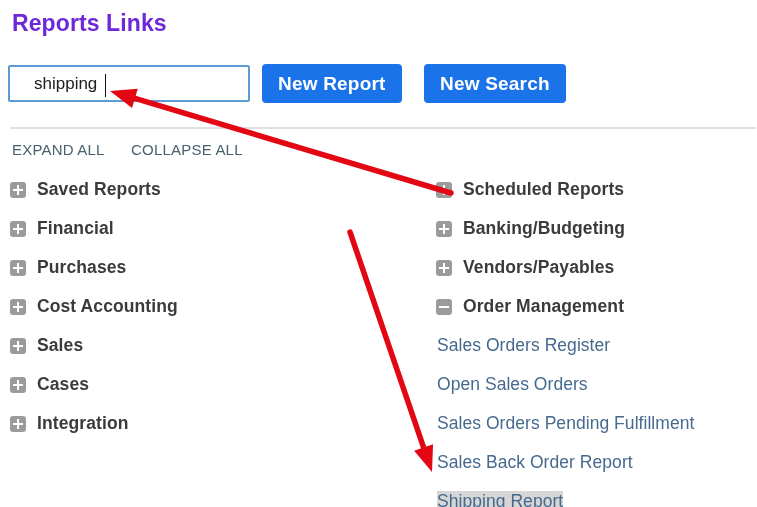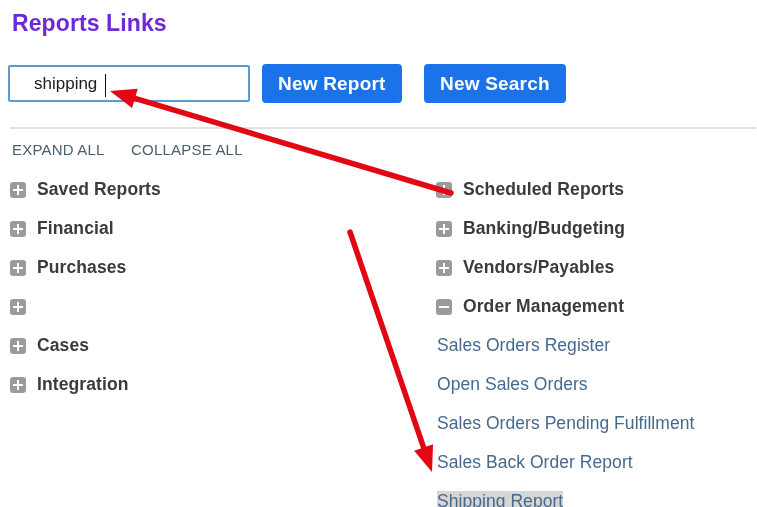--- a/index.html
+++ b/index.html
@@ -228,20 +228,25 @@
     <div class="node">
       <span class="tog plus"></span>
       <span class="node-label">Financial</span>
     </div>
     <div class="node">
       <span class="tog plus"></span>
       <span class="node-label">Purchases</span>
     </div>
     <div class="node">
       <span class="tog plus"></span>
+      <span class="node-label">Cost Accounting</span>
+    </div>
+    <div class="node">
+      <span class="tog plus"></span>
+      <span class="node-label">Sales</span>
     </div>
     <div class="node">
       <span class="tog plus"></span>
       <span class="node-label">Cases</span>
     </div>
     <div class="node">
       <span class="tog plus"></span>
       <span class="node-label">Integration</span>
     </div>
   </div>

